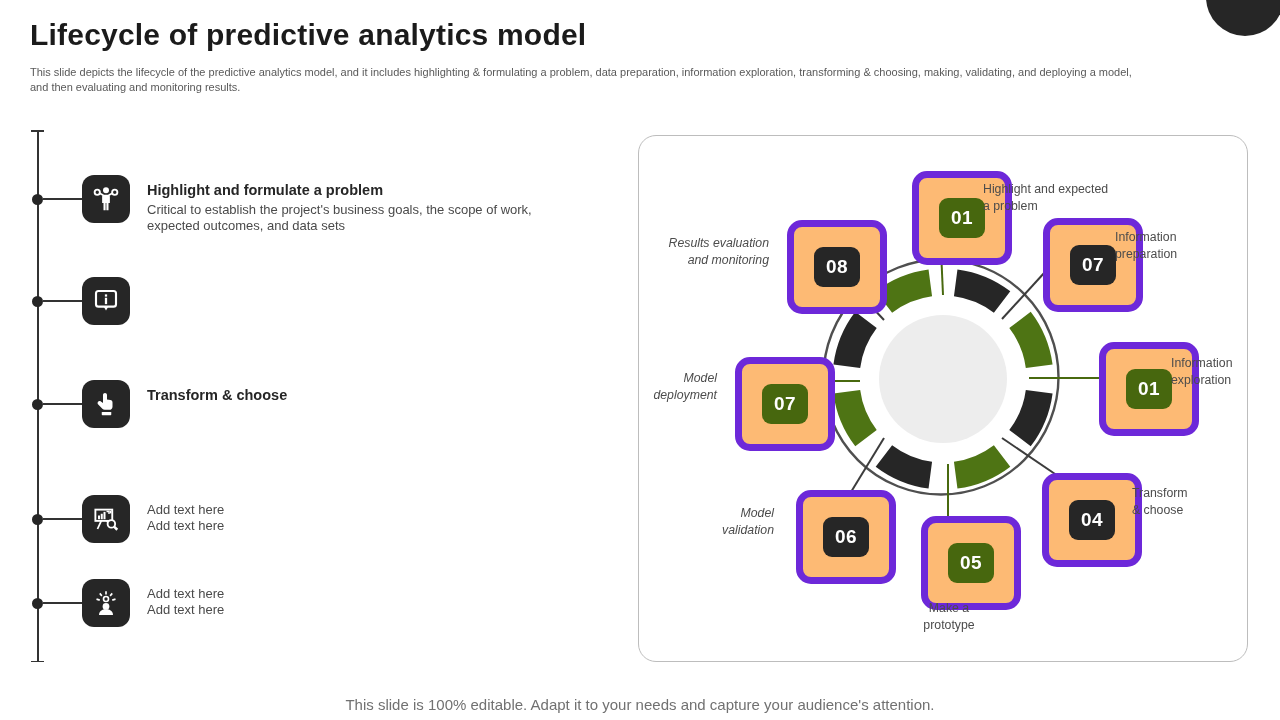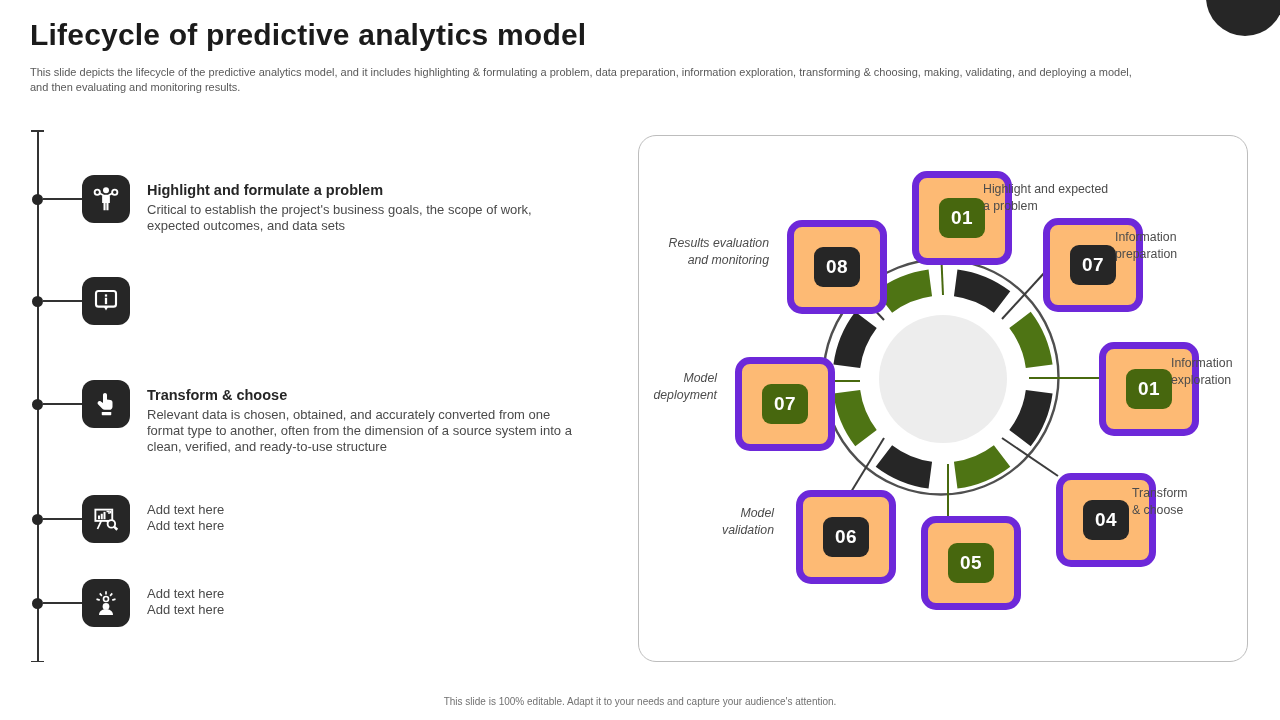--- a/index.html
+++ b/index.html
@@ -40,21 +40,21 @@
   .bg-green { background:#47670e; }
   .bg-dark { background:#262626; }
 
   .cyc-label { position:absolute; font-size:12.3px; line-height:16.5px; color:#4c4c4c;
     white-space:pre-line; }
   .la-left { text-align:left; }
   .la-right { text-align:right;font-style:italic; }
   .la-center { text-align:center; }
 
   .footer { position:absolute; left:0; top:696px; width:1280px; text-align:center;
-    font-size:10px; color:#717171; }
+    font-size:15px; color:#717171; }
 </style>
 </head>
 <body>
 
 <div class="slide">
 
   <div class="corner-dot"></div>
 
   <div class="title">Lifecycle of predictive analytics model</div>
   <div class="subtitle">This slide depicts the lifecycle of the predictive analytics model, and it includes highlighting &amp; formulating a problem, data preparation, information exploration, transforming &amp; choosing, making, validating, and deploying a model,
@@ -104,23 +104,20 @@
     <span class="tl-dot"></span>
     <span class="tl-conn"></span>
     <div class="tl-iconbox">
       <svg width="30" height="30" viewBox="0 0 24 24">
         <path d="M11.2 3.2 c-.9 0 -1.6 .7 -1.6 1.6 v6.4 l-1.7 -1.3 c-.8 -.6 -1.9 -.4 -2.4 .4 -.4 .7 -.3 1.5 .3 2.1 l3.3 3.4 c.5 .5 1.2 .8 1.9 .8 h3.7 c1.4 0 2.5 -1.1 2.5 -2.5 v-3.4 c0 -1 -.7 -1.7 -1.7 -1.9 l-2.7 -.5 v-3.5 c0 -.9 -.7 -1.6 -1.6 -1.6 z" fill="#fff"></path>
         <rect x="8.6" y="18.3" width="7.6" height="2.6" rx="0.5" fill="#fff"></rect>
       </svg>
     </div>
     <div class="tl-text">
       <div class="tl-title">Transform &amp; choose</div>
-      <div class="tl-body">Relevant  data is chosen, obtained,  and accurately converted  from one
-format type to another, often from the dimension  of a source system into a
-clean, verified,  and ready-to-use  structure</div>
     </div>
   </div>
 
   <div class="tl-item" style="top:495px">
     <span class="tl-dot"></span>
     <span class="tl-conn"></span>
     <div class="tl-iconbox">
       <svg width="30" height="30" viewBox="0 0 24 24">
         <rect x="3.5" y="4.5" width="13.5" height="9" fill="none" stroke="#fff" stroke-width="1.5"></rect>
         <rect x="5.6" y="9.2" width="1.6" height="3" fill="#fff"></rect>
@@ -188,21 +185,21 @@
 
     <div class="step" style="left:273px; top:35px">
       <div class="step-box"><div class="step-num bg-green">01</div></div>
     </div>
     <div class="step" style="left:404px; top:82px">
       <div class="step-box"><div class="step-num bg-dark">07</div></div>
     </div>
     <div class="step" style="left:460px; top:206px">
       <div class="step-box"><div class="step-num bg-green">01</div></div>
     </div>
-    <div class="step" style="left:417px; top:337px">
+    <div class="step" style="left:403px; top:337px">
       <div class="step-box"><div class="step-num bg-dark">04</div></div>
     </div>
     <div class="step" style="left:282px; top:380px">
       <div class="step-box"><div class="step-num bg-green">05</div></div>
     </div>
     <div class="step" style="left:157px; top:354px">
       <div class="step-box"><div class="step-num bg-dark">06</div></div>
     </div>
     <div class="step" style="left:96px; top:221px">
       <div class="step-box"><div class="step-num bg-green">07</div></div>
@@ -212,20 +209,22 @@
     </div>
 
     <div class="cyc-label la-left" style="left:344px; top:45px">Highlight and expected
 a problem</div>
     <div class="cyc-label la-left" style="left:476px; top:93px">Information
 preparation</div>
     <div class="cyc-label la-left" style="left:532px; top:219px">Information
 exploration</div>
     <div class="cyc-label la-left" style="left:493px; top:349px">Transform
 &amp; choose</div>
+    <div class="cyc-label la-center" style="left:250px; top:464px; width:120px">Make a
+prototype</div>
     <div class="cyc-label la-right" style="right:473px; top:369px">Model
 validation</div>
     <div class="cyc-label la-right" style="right:530px; top:234px">Model
 deployment</div>
     <div class="cyc-label la-right" style="right:478px; top:99px">Results evaluation
 and monitoring</div>
   </div>
 
   <div class="footer">This slide is 100% editable. Adapt it to your needs and capture your audience's attention.</div>
 

